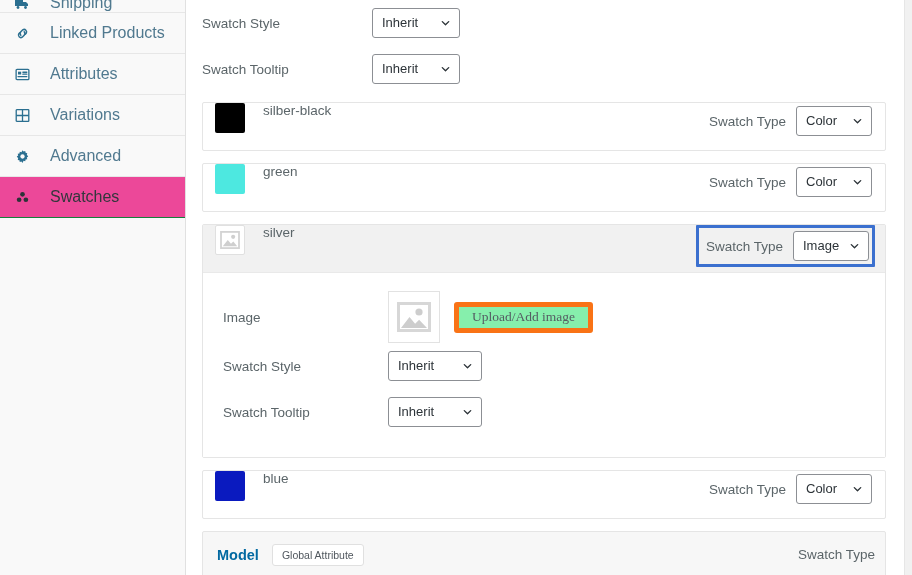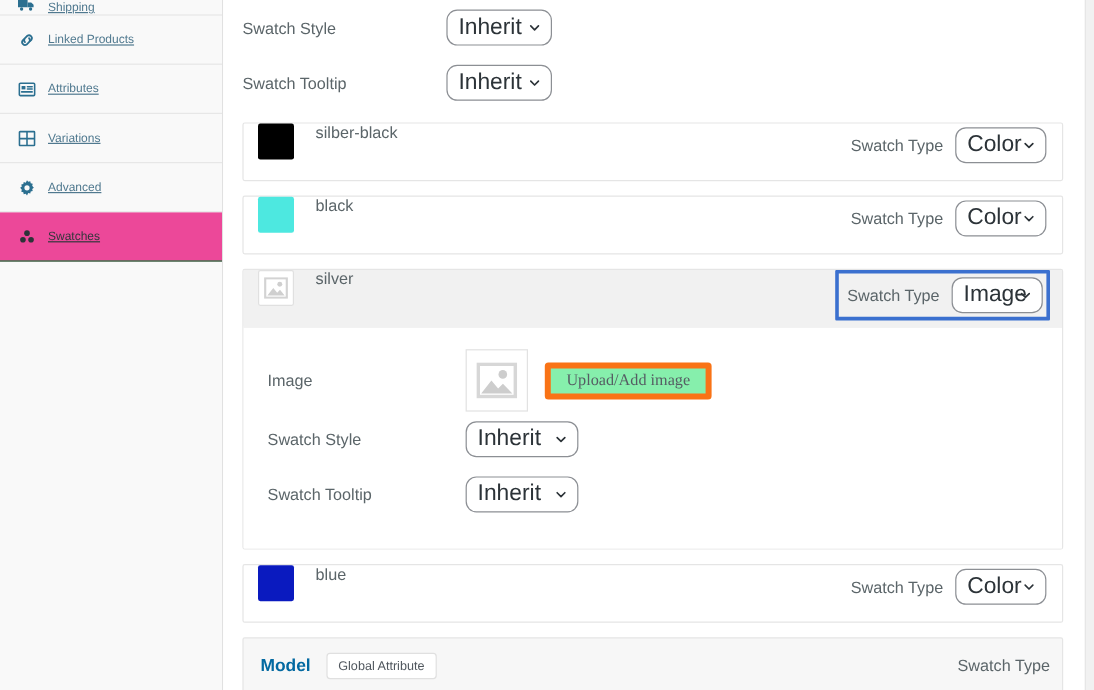--- a/index.html
+++ b/index.html
@@ -24,29 +24,28 @@
     flex: 0 0 186px;
     background: #f9f9f9;
     border-right: 1px solid #e1e1e1;
     padding-top: 0;
     position: relative;
     overflow: hidden;
   }
   .side-item {
     display: flex;
     align-items: center;
-    gap: 10px;
+    gap: 20px;
     height: 41px;
     padding: 0 12px 0 14px;
     border-bottom: 1px solid #e7e7e7;
     color: #50798f;
-    font-size: 10px;
+    font-size: 16px;
     white-space: nowrap;
     cursor: pointer;
-    text-decoration: underline;
   }
   .side-item.partial {
     height: 13px;
     overflow: hidden;
     align-items: flex-end;
     padding-bottom: 0;
   }
   .side-item.active {
     background: #ec4899;
     color: #32373c;
@@ -83,23 +82,23 @@
     width: 170px;
     font-size: 13.5px;
     color: #5b6569;
   }
 
   select.sel, .sel {
     appearance: none;
     -webkit-appearance: none;
     background: #ffffff;
     border: 1px solid #8c8f94;
-    border-radius: 9px;
+    border-radius: 3px;
     font-family: "Liberation Sans", sans-serif;
-    font-size: 19px;
+    font-size: 13px;
     color: #2c3338;
     padding: 0 26px 0 9px;
     height: 30px;
     line-height: 28px;
     position: relative;
     display: inline-block;
     cursor: pointer;
     white-space: nowrap;
   }
   .sel .cv {
@@ -361,21 +360,21 @@
                   </svg>
               </span>
             </div>
           </div>
         </div>
       </div>
 
       <div class="swatch-card">
         <div class="swatch-row">
           <div class="sw-chip" style="background:#4DE8E0"></div>
-          <div class="sw-name">black</div>
+          <div class="sw-name">green</div>
           <div class="sw-right">
             <span class="sw-type-label">Swatch Type</span>
             <div class="sel" style="width:76px;">
               <span>Color</span>
               <span class="cv">
                 <svg width="11" height="11" viewBox="0 0 12 12" fill="none" stroke="#2c3338" stroke-width="1.5" stroke-linecap="round" stroke-linejoin="round">
                     <path d="M2.5 4.5L6 8l3.5-3.5"></path>
                   </svg>
               </span>
             </div>

